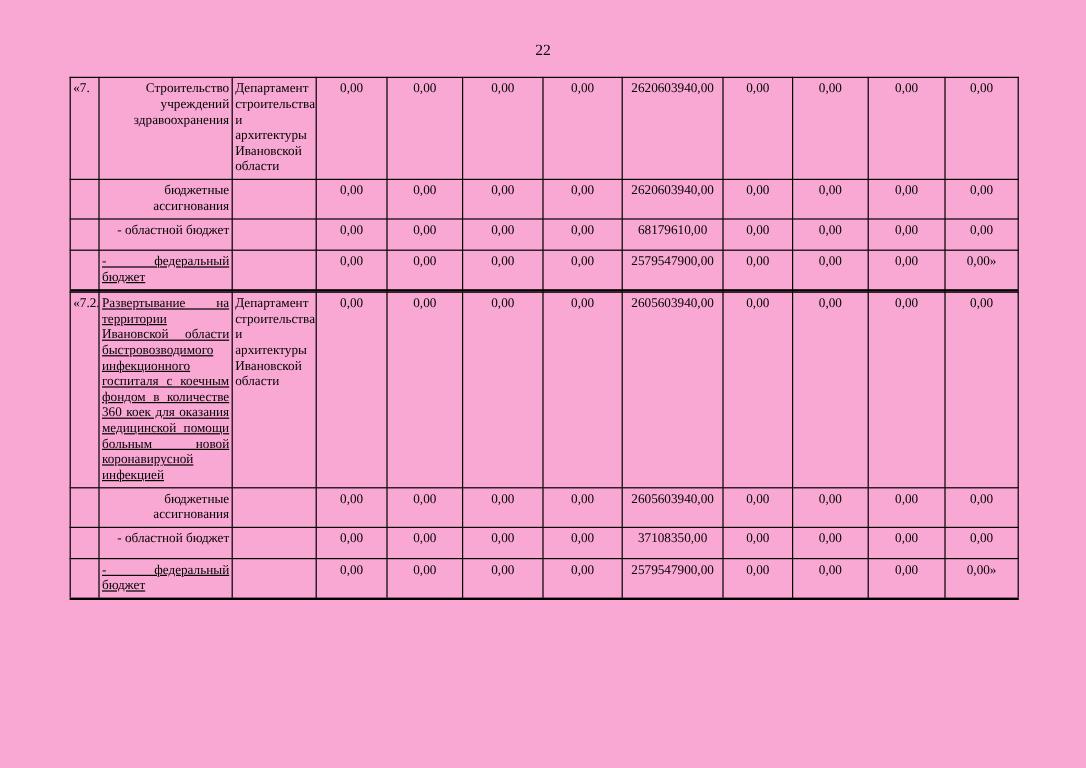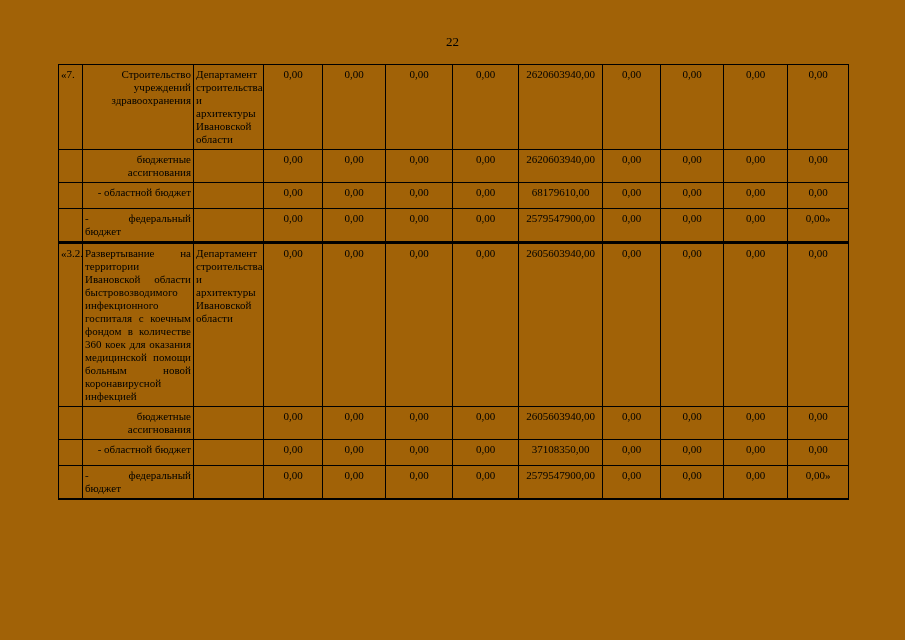--- a/index.html
+++ b/index.html
@@ -1,19 +1,19 @@
 <!DOCTYPE html>
 <html><head>
 <meta charset="utf-8">
 <style>
   html,body{margin:0;padding:0;background:#fff;}
   .page{
     position:relative;
     width:905px;height:640px;
-    background:#a16207;color:#000;
+    background:#f9a8d4;color:#000;
     font-family:"Liberation Serif", serif;
     box-sizing:border-box;
     padding-top:34px;
     overflow:hidden;
   }
   .page-number{
     text-align:center;
     font-size:13px;
     line-height:15px;
     margin-bottom:15px;
@@ -37,21 +37,21 @@
     border:1px solid #000;
     vertical-align:top;
     font-size:11px;
     line-height:13px;
     padding:3px 2px;
     overflow:hidden;
   }
   table.budget tr{height:26px;}
   td.c-num{font-size:10px;white-space:nowrap;padding:3px 1px;}
   td.c-name{padding:3px 3px;text-align:right;}
-  td.c-name.justify{text-align:justify;}
+  td.c-name.justify{text-align:justify;text-decoration:underline;}
   td.c-dept{padding:3px 2px;text-align:left;margin-top:18px;}
   td.c-val{text-align:center;}
 </style>
 </head>
 <body>
 
 <div class="page">
 
   <div class="page-number">22</div>
 
@@ -143,21 +143,21 @@
           <col style="width:67px">
         <col style="width:66px">
           <col style="width:84px">
           <col style="width:58px">
         <col style="width:63px">
           <col style="width:64px">
           <col style="width:61px">
       </colgroup>
       <tbody>
           <tr>
-            <td class="c-num">«3.2.</td>
+            <td class="c-num">«7.2.</td>
             <td class="c-name justify">Развертывание на территории Ивановской области быстровозводимого инфекционного госпиталя с коечным фондом в количестве 360 коек для оказания медицинской помощи больным новой коронавирусной инфекцией</td>
             <td class="c-dept">Департамент строительства и архитектуры Ивановской области</td>
             <td class="c-val">0,00</td>
             <td class="c-val">0,00</td>
             <td class="c-val">0,00</td>
             <td class="c-val">0,00</td>
             <td class="c-val">2605603940,00</td>
             <td class="c-val">0,00</td>
             <td class="c-val">0,00</td>
             <td class="c-val">0,00</td>

